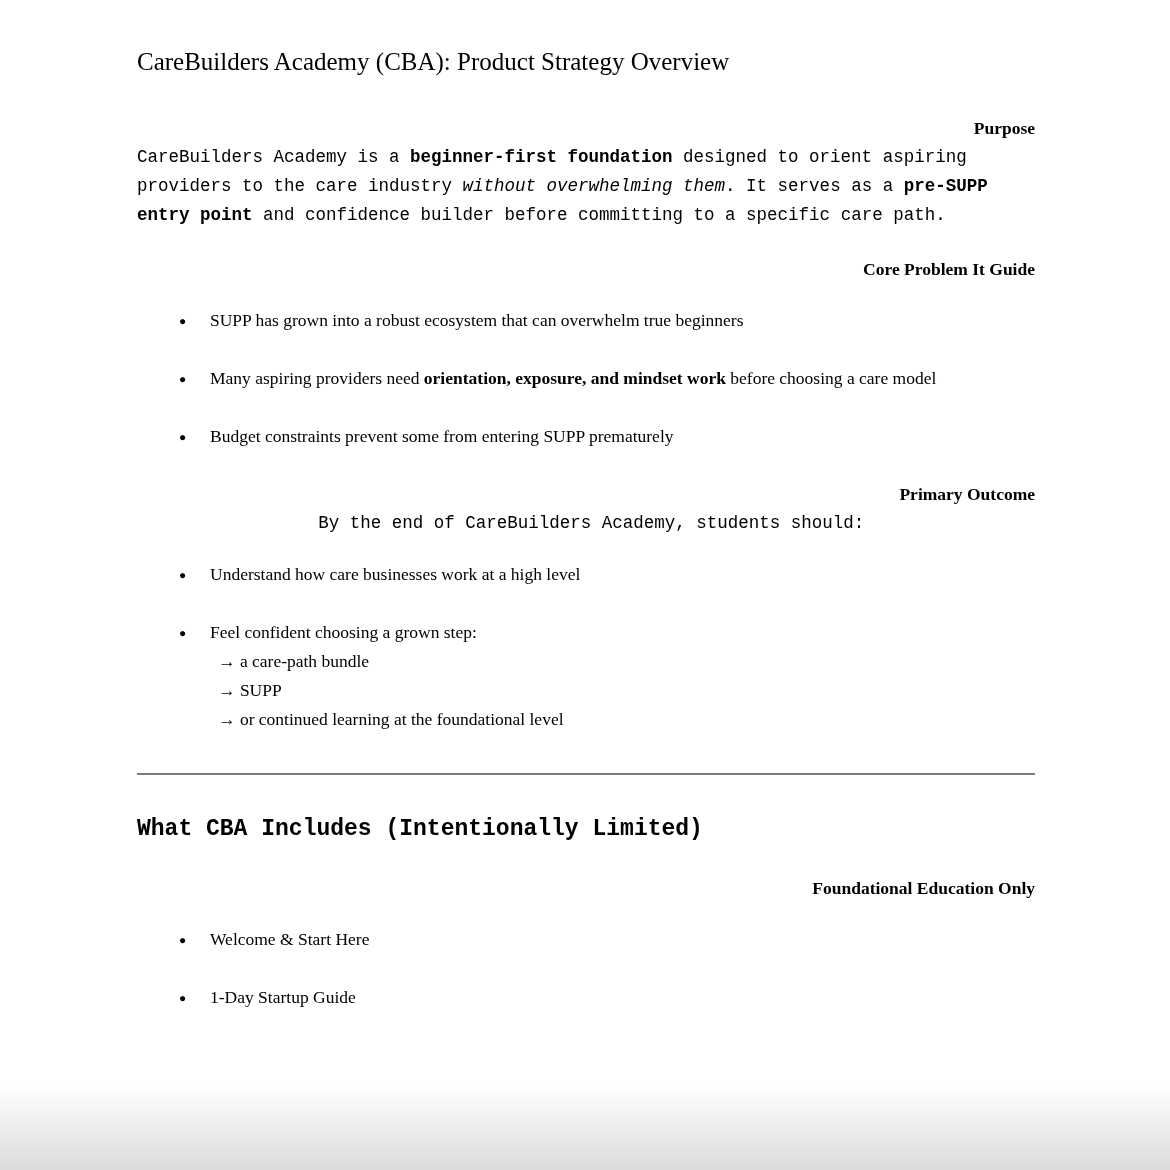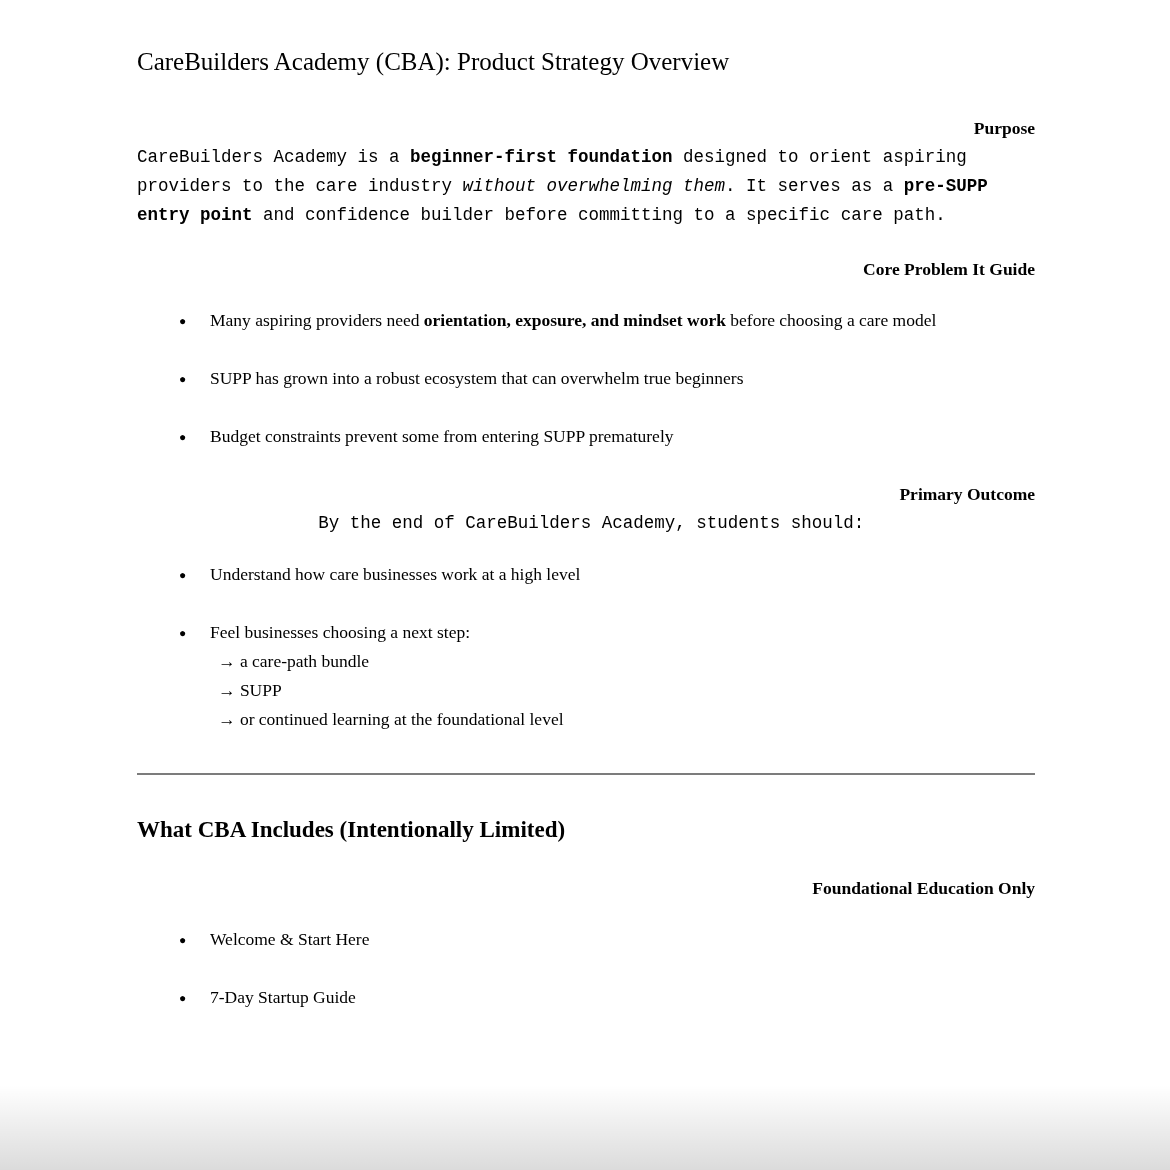--- a/index.html
+++ b/index.html
@@ -45,61 +45,61 @@
     position:absolute;left:-31px;top:1px;
     font-size:12px;line-height:29px;
   }
   .subline{padding-left:8px;}
   hr.doc-rule{
     border:none;border-top:2px solid var(--rule-color);
     margin:39px 0 0 0;height:0;
   }
   .h2{
     margin-top:39px;
-    font-size:23px;font-weight:700;line-height:31px;
+    font-size:23px;font-weight:700;line-height:31px;font-family:Liberation Mono, monospace;
   }
   .bottom-fade{
     position:absolute;left:0;bottom:0;width:1170px;height:85px;
     background:linear-gradient(to bottom, rgba(0,0,0,0) 0%, rgba(0,0,0,0.14) 100%);
     pointer-events:none;
   }
 </style>
 </head>
 <body>
 
 <div class="doc">
 
   <div class="doc-title">CareBuilders Academy (CBA): Product Strategy Overview</div>
 
   <div class="h3 mt-purpose">Purpose</div>
   <div class="para"><span>CareBuilders Academy is a </span><span class="b">beginner-first foundation</span><span> designed to orient aspiring providers to the care industry </span><span class="i">without overwhelming them</span><span>. It serves as a </span><span class="b">pre-SUPP entry point</span><span> and confidence builder before committing to a specific care path.</span></div>
 
   <div class="h3 mt-core">Core Problem It Guide</div>
   <ul class="bullets">
+    <li><span>SUPP has grown into a robust ecosystem that can overwhelm true beginners</span></li>
     <li><span>Many aspiring providers need </span><span class="b">orientation, exposure, and mindset work</span><span> before choosing a care model</span></li>
-    <li><span>SUPP has grown into a robust ecosystem that can overwhelm true beginners</span></li>
     <li><span>Budget constraints prevent some from entering SUPP prematurely</span></li>
   </ul>
 
   <div class="h3 mt-primary">Primary Outcome</div>
   <div class="intro"> By the end of CareBuilders Academy, students should:</div>
   <ul class="bullets">
     <li><span>Understand how care businesses work at a high level</span></li>
     <li>
-      <div>Feel businesses choosing a next step:</div>
+      <div>Feel confident choosing a grown step:</div>
       <div class="subline">→ a care-path bundle</div>
       <div class="subline">→ SUPP</div>
       <div class="subline">→ or continued learning at the foundational level</div>
     </li>
   </ul>
 
   <hr class="doc-rule">
 
   <div class="h2">What CBA Includes (Intentionally Limited)</div>
   <div class="h3 mt-foundational">Foundational Education Only</div>
   <ul class="bullets">
     <li><span>Welcome &amp; Start Here</span></li>
-    <li><span>7-Day Startup Guide</span></li>
+    <li><span>1-Day Startup Guide</span></li>
   </ul>
 
 </div>
 
 <div class="bottom-fade"></div>
 
 </body></html>

